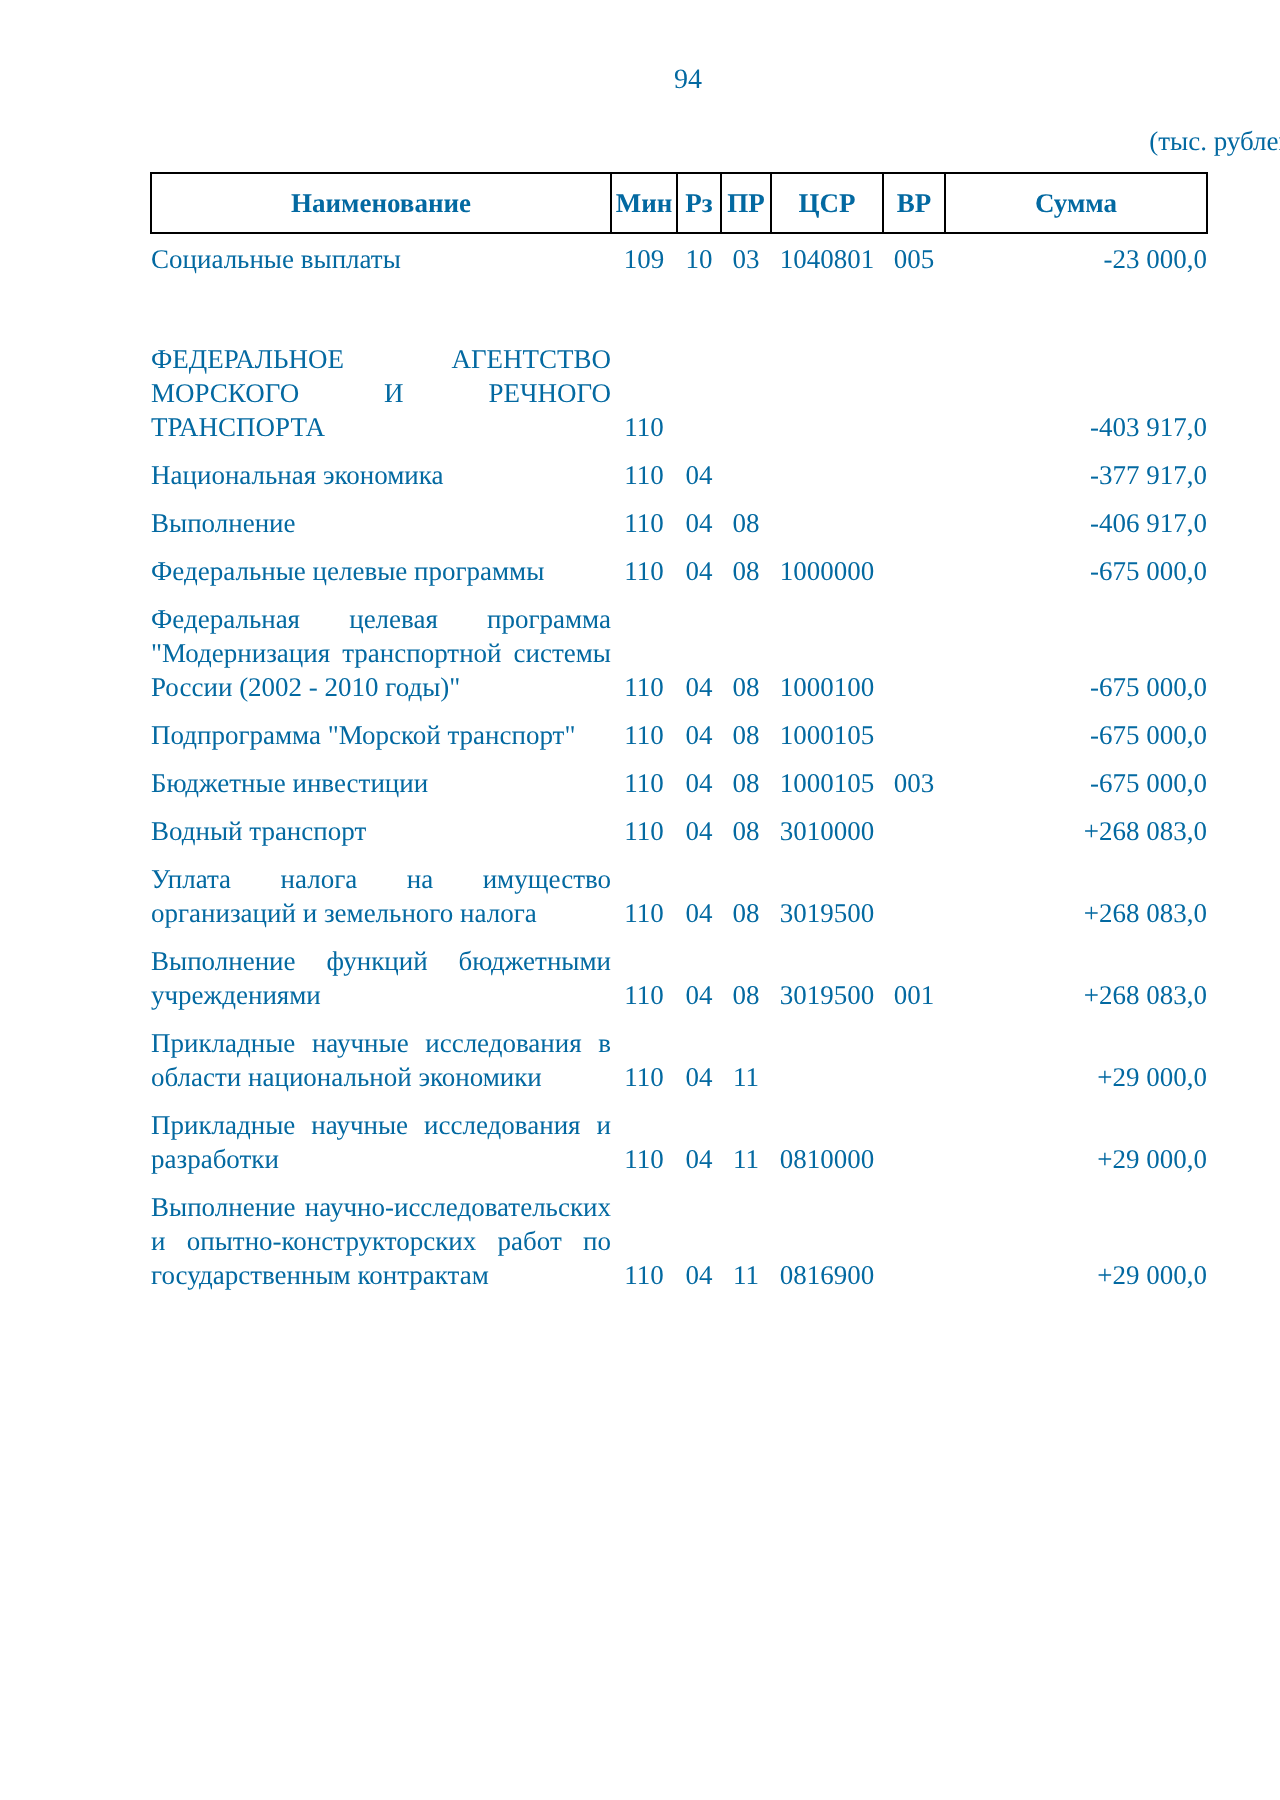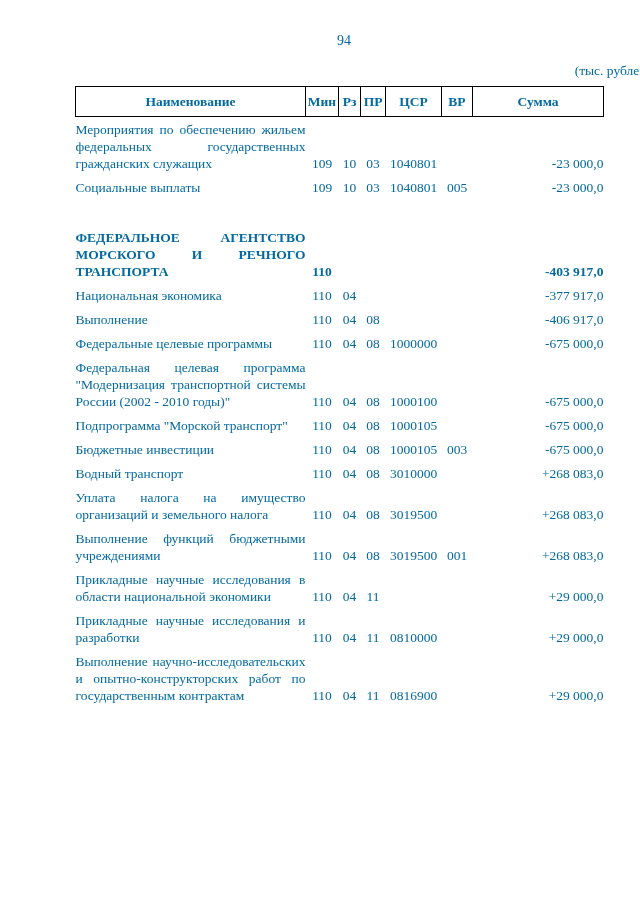--- a/index.html
+++ b/index.html
@@ -72,21 +72,21 @@
   td.code-cell {
     text-align: center;
     white-space: nowrap;
   }
   td.sum-cell {
     text-align: right;
     white-space: nowrap;
     padding-right: 2px;
   }
   tr.row-bold td {
-    font-weight: bold;
+    font-weight: normal;
   }
   tr.gap-before td {
     padding-top: 30px;
   }
 </style>
 </head>
 <body>
 
 <div class="page">
 
@@ -110,29 +110,20 @@
         <th>Мин</th>
         <th>Рз</th>
         <th>ПР</th>
         <th>ЦСР</th>
         <th>ВР</th>
         <th>Сумма</th>
       </tr>
     </thead>
     <tbody>
         <tr>
-      <td class="name-cell">Мероприятия по обеспечению жильем федеральных государственных гражданских служащих</td>
-      <td class="code-cell">109</td>
-      <td class="code-cell">10</td>
-      <td class="code-cell">03</td>
-      <td class="code-cell">1040801</td>
-      <td class="code-cell"></td>
-      <td class="sum-cell">-23 000,0</td>
-    </tr>
-        <tr>
       <td class="name-cell">Социальные выплаты</td>
       <td class="code-cell">109</td>
       <td class="code-cell">10</td>
       <td class="code-cell">03</td>
       <td class="code-cell">1040801</td>
       <td class="code-cell">005</td>
       <td class="sum-cell">-23 000,0</td>
     </tr>
         <tr class="row-bold gap-before">
       <td class="name-cell">ФЕДЕРАЛЬНОЕ АГЕНТСТВО МОРСКОГО И РЕЧНОГО ТРАНСПОРТА</td>

